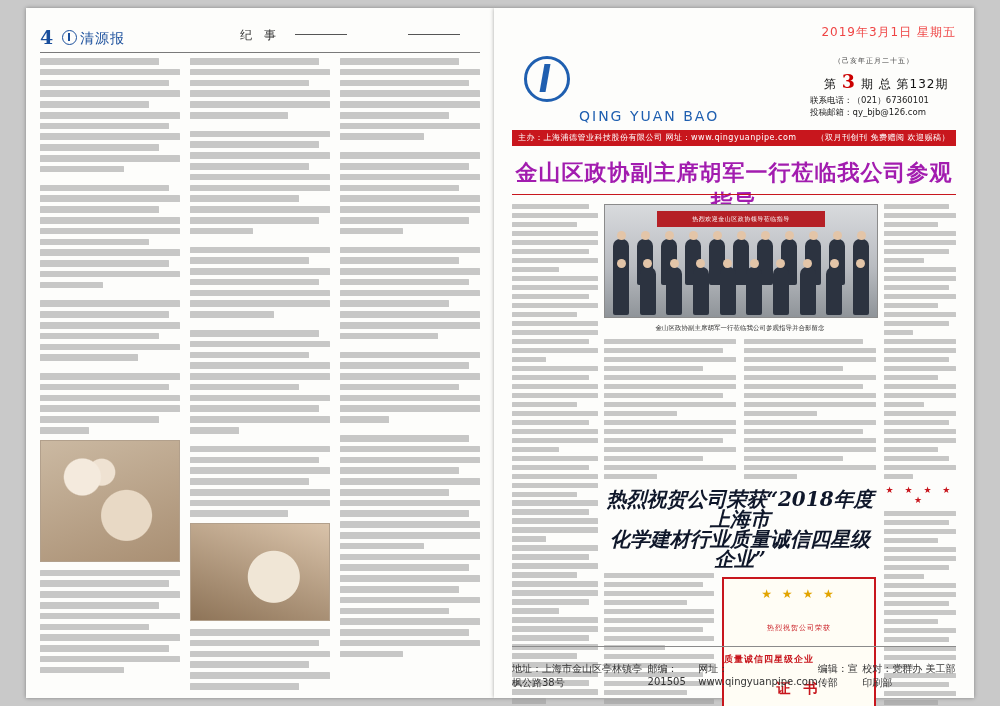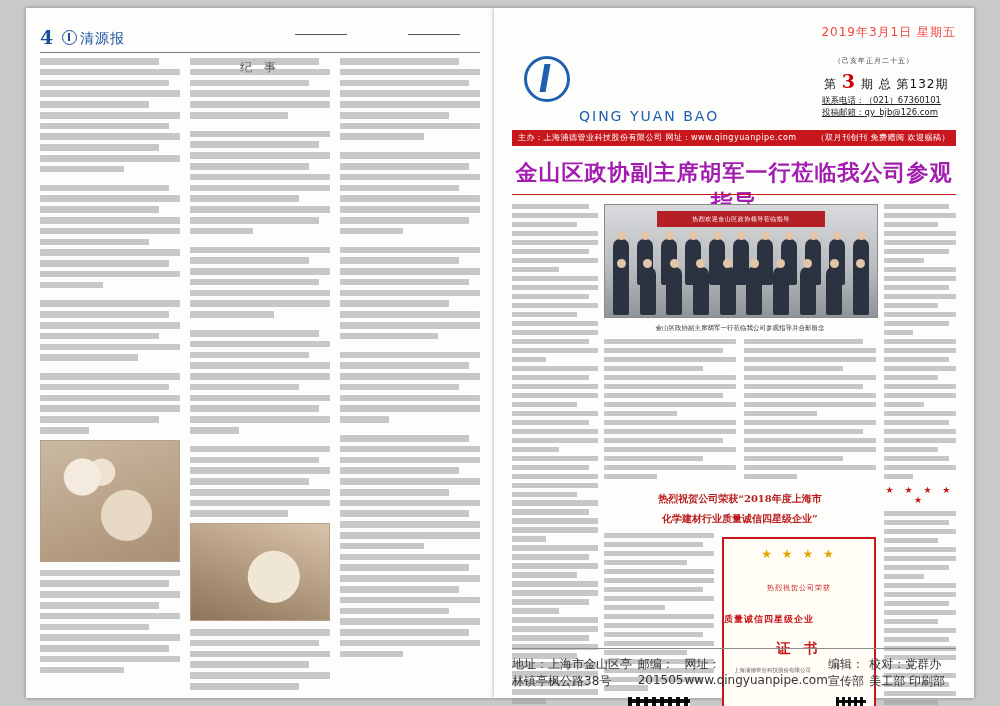--- a/index.html
+++ b/index.html
@@ -27,21 +27,20 @@
   .lp-mast .logo{
     display:inline-block;width:13px;height:13px;border:1.5px solid #1a4f9c;border-radius:50%;
     position:relative;top:2px;margin-right:3px;
   }
   .lp-mast .logo:after{
     content:"";position:absolute;left:4.5px;top:1.5px;width:2px;height:8px;background:#1a4f9c;
   }
   .lp-section{
     position:absolute;left:50%;transform:translateX(-50%);top:1px;font-size:12px;color:#333;
     letter-spacing:4px;
-    margin-top:32px;
   }
   .lp-rule{position:absolute;top:8px;height:1px;background:#555;}
   .lp-rule.l{left:255px;width:52px;}
   .lp-rule.r{left:368px;width:52px;}
   .lp-topline{position:absolute;left:14px;right:14px;top:44px;height:1px;background:#7a7a7a;}
 
   .cols{position:absolute;left:14px;top:50px;right:14px;bottom:10px;display:flex;gap:10px;}
   .col{flex:1;position:relative;}
   .tcol{
     font-size:0;line-height:0;
@@ -72,21 +71,21 @@
   }
   .mh-logo:after{content:"";position:absolute;left:15px;top:5px;width:6px;height:28px;background:#1f5fb0;transform:skewX(-10deg);}
   .mh-title{
     position:absolute;left:52px;top:0px;font-size:52px;line-height:60px;color:#1f5fb0;font-weight:bold;
     font-family:"DejaVu Serif","Liberation Serif",serif;letter-spacing:4px;
   }
   .mh-pinyin{position:absolute;left:55px;top:62px;font-size:14px;color:#1f5fb0;letter-spacing:2px;}
   .mh-small{position:absolute;left:340px;top:48px;font-size:7px;color:#444;letter-spacing:1px;}
   .mh-issue{position:absolute;left:330px;top:62px;font-size:12px;color:#111;letter-spacing:1px;}
   .mh-issue b{font-size:19px;color:#c00;font-family:"DejaVu Serif",serif;}
-  .mh-contact{position:absolute;left:328px;top:86px;font-size:8.5px;color:#222;line-height:12px;text-decoration:underline;}
+  .mh-contact{position:absolute;left:316px;top:86px;font-size:8.5px;color:#222;line-height:12px;}
 
   .redbar{
     position:absolute;left:18px;top:122px;right:18px;height:16px;background:#c8161d;color:#fff;
     font-size:8px;line-height:16px;padding:0 6px;box-sizing:border-box;letter-spacing:.5px;
   }
   .redbar .right{float:right;}
   .headline{
     position:absolute;left:18px;top:150px;right:18px;text-align:center;color:#a21caf;
     font-size:22px;font-weight:bold;letter-spacing:1px;
     font-family:"DejaVu Serif","Liberation Serif",serif;
@@ -104,22 +103,23 @@
   }
   .gphoto .banner{
     position:absolute;left:52px;top:6px;width:168px;height:16px;background:#b52026;color:#fff;
     font-size:6px;line-height:16px;text-align:center;letter-spacing:.5px;
   }
   .gphoto .row{position:absolute;left:8px;right:8px;display:flex;justify-content:space-between;}
   .gphoto .p{width:16px;background:#2c3340;border-radius:7px 7px 2px 2px;}
   .gphoto .p:after{content:"";display:block;width:9px;height:9px;border-radius:50%;background:#e3c5a8;margin:-8px auto 0;}
   .cap{font-size:6.5px;color:#333;text-align:center;margin-bottom:6px;}
   .subhead{
-    color:#b91c1c;font-size:10px;font-weight:bold;text-align:center;line-height:20px;margin:6px 0 4px;
+    color:#0f172a;font-size:20px;font-weight:bold;text-align:center;line-height:20px;margin:6px 0 4px;
     font-family:"DejaVu Serif","Liberation Serif",serif;
+    font-style:italic;
   }
   .cert{
     width:150px;height:196px;margin:4px auto 4px;border:2px solid #c8161d;background:#fffdf5;position:relative;
   }
   .cert .ct{font-size:7px;color:#c8161d;text-align:center;margin-top:22px;letter-spacing:1px;}
   .cert .cb{font-size:9px;color:#c8161d;text-align:left;margin-top:20px;font-weight:bold;letter-spacing:1px;}
   .cert .stars{text-align:center;color:#e2a400;font-size:12px;margin-top:8px;letter-spacing:3px;}
   .cert .zs{font-size:14px;color:#c8161d;text-align:center;margin-top:14px;font-weight:bold;letter-spacing:4px;}
   .cert .body{font-size:5.5px;color:#555;margin:8px 10px;line-height:9px;}
   .cert .qr{position:absolute;right:8px;bottom:8px;width:30px;height:30px;
@@ -129,22 +129,22 @@
     background-blend-mode:multiply;}
   .qrbig{width:62px;height:62px;margin:6px auto;
     background:
       repeating-linear-gradient(90deg,#111 0 4px,#fff 4px 8px),
       repeating-linear-gradient(0deg,#111 0 4px,#fff 4px 8px);
     background-blend-mode:multiply;}
   .redstars{color:#c8161d;font-size:9px;text-align:center;letter-spacing:4px;margin:6px 0;}
   .rln{height:5.4px;background:#9a9a9a;opacity:.55;margin-bottom:3.6px;border-radius:.5px;}
   .rln.s90{width:90%}.rln.s75{width:75%}.rln.s55{width:55%}.rln.s100{width:100%}.rln.s40{width:40%}
   .footer{
-    position:absolute;left:18px;right:18px;bottom:8px;border-top:1px solid #8b8b8b;padding-top:7px;
-    font-size:12px;color:#333;display:flex;justify-content:space-between;
+    position:absolute;left:18px;right:18px;bottom:8px;border-top:1px solid #8b8b8b;padding-top:15px;
+    font-size:10px;color:#333;display:flex;justify-content:space-between;
   }
 </style>
 </head>
 <body>
 
 <div id="page">
 
   <div class="sheet" id="left-page">
 
     <div class="lp-header">

